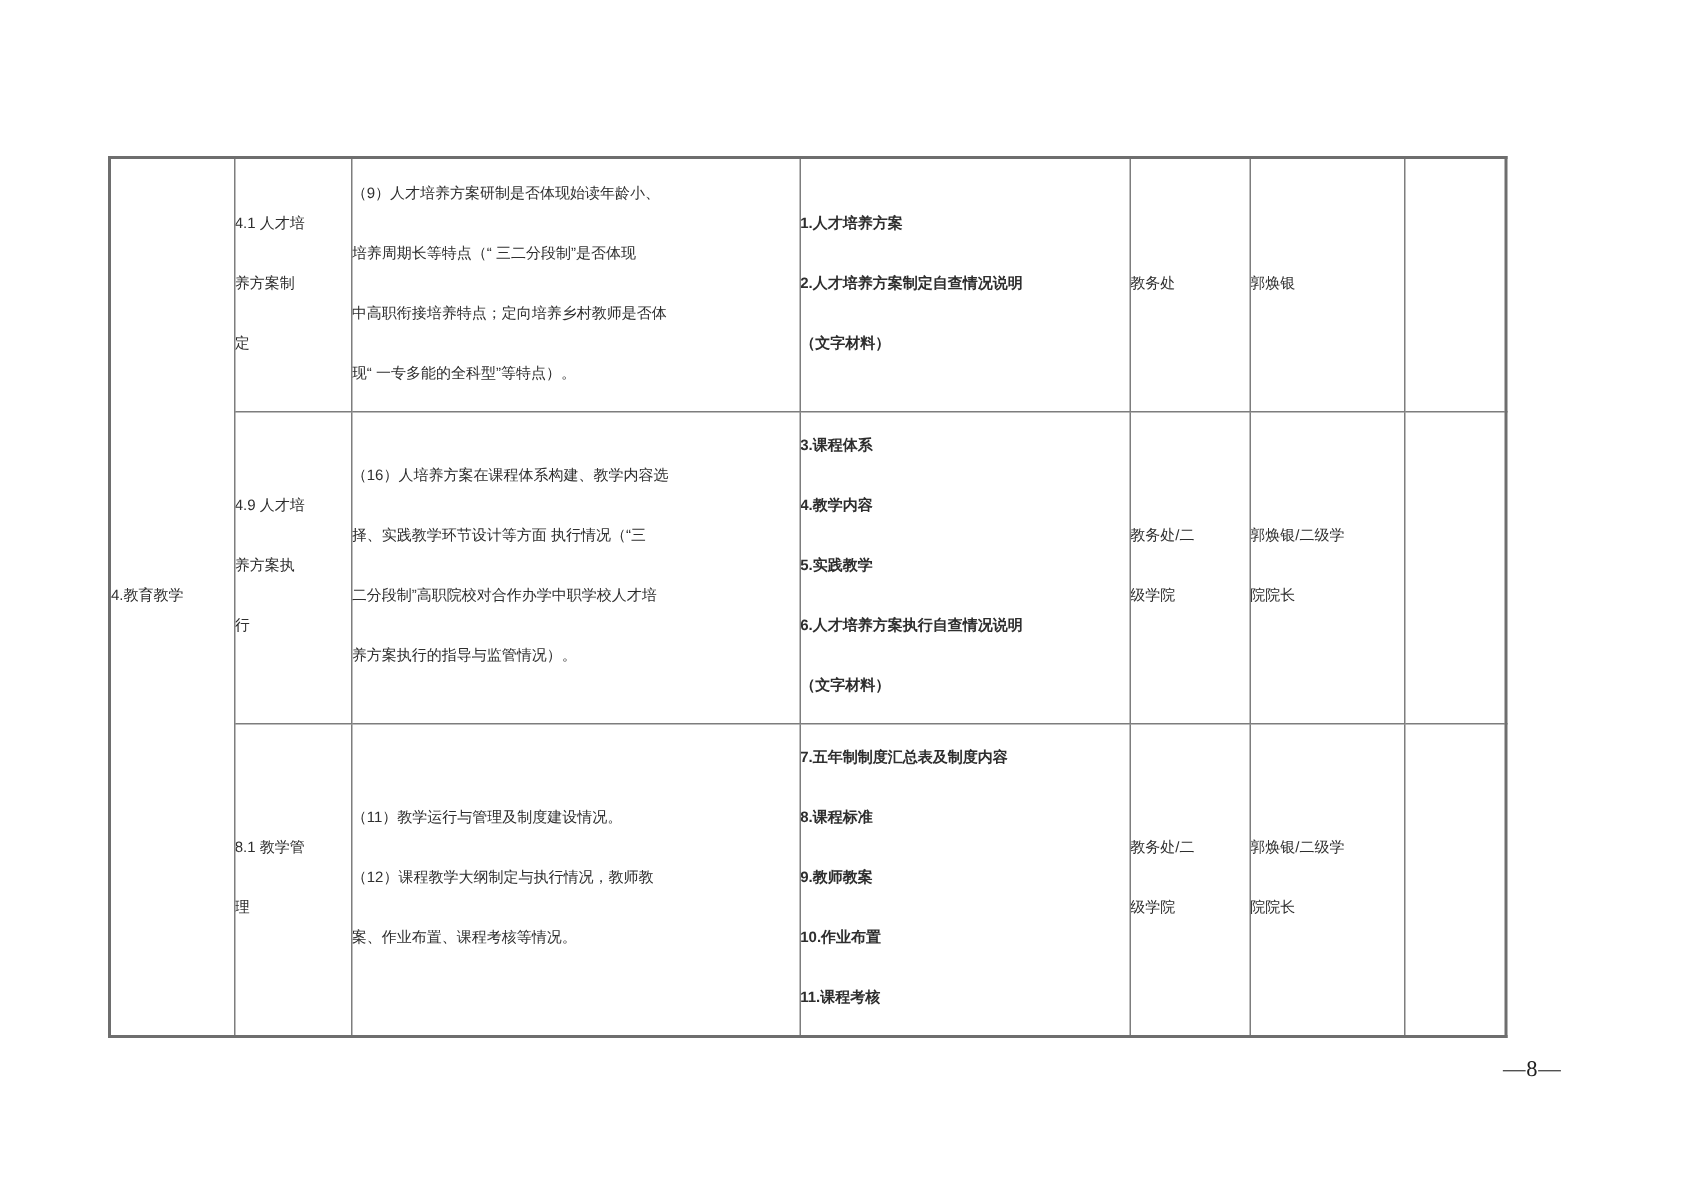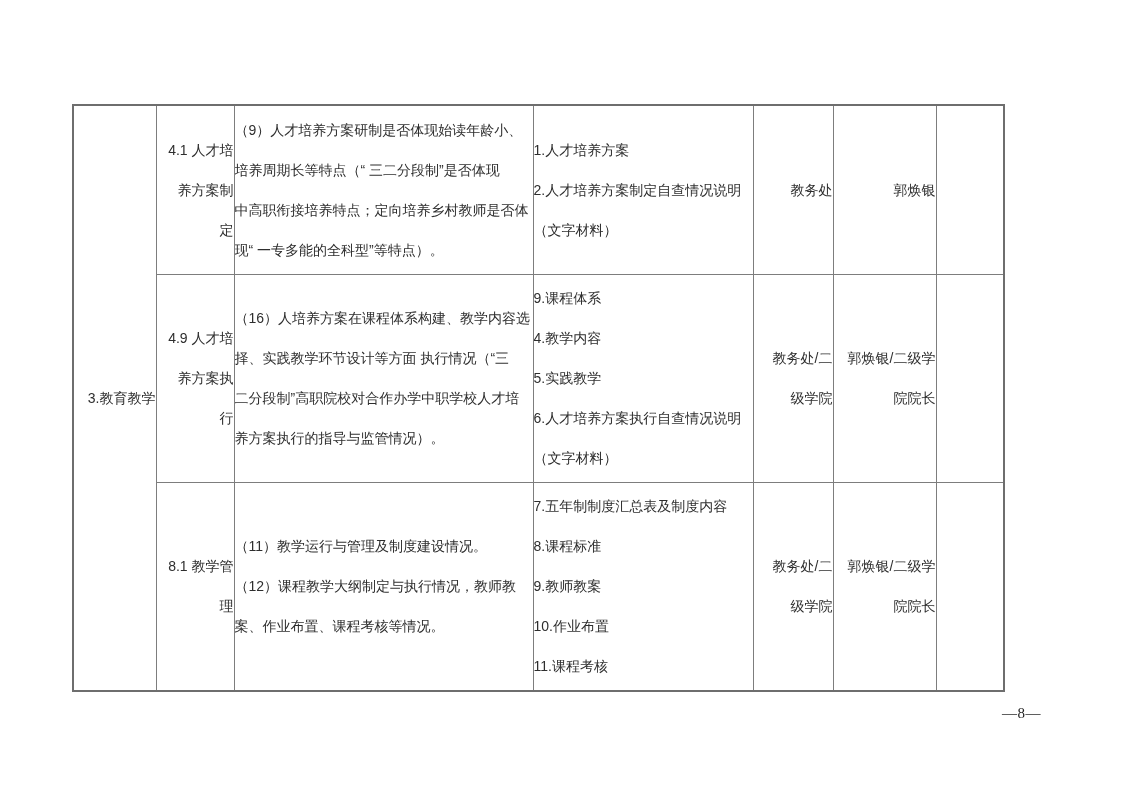--- a/index.html
+++ b/index.html
@@ -22,29 +22,29 @@
     width: 931px;
     height: 586px;
     border-collapse: collapse;
     table-layout: fixed;
     border: 2px solid #6e6e6e;
   }
   table.doc-table td {
     border: 1px solid #7d7d7d;
     vertical-align: middle;
     color: #2e2e2e;
-    font-size: 14px;
+    font-size: 10px;
     line-height: 40px;
     padding: 0;
     overflow: hidden;
   }
-  td.center { text-align: right; }
+  td.center { text-align: left; }
   td.left   { text-align: left; padding: 0 4px 0 7px; }
   .lines    { white-space: pre-line; }
-  td.materials-cell { line-height: 41px; }
+  td.materials-cell { line-height: 41px; font-weight: bold; }
   .page-number {
     position: absolute;
     left: 1002px;
     top: 705px;
     font-family: "Liberation Serif", serif;
     font-size: 15px;
     color: #1f1f1f;
     letter-spacing: 0.5px;
   }
 </style>
@@ -59,21 +59,21 @@
       <col style="width:78px">
       <col style="width:299px">
       <col style="width:220px">
       <col style="width:80px">
       <col style="width:103px">
       <col style="width:68px">
     </colgroup>
 
     <tbody>
         <tr style="height:169px">
-      <td class="center" rowspan="3">3.教育教学</td>
+      <td class="center" rowspan="3">4.教育教学</td>
       <td class="center lines">4.1 人才培
 养方案制
 定</td>
       <td class="left lines">（9）人才培养方案研制是否体现始读年龄小、
 培养周期长等特点（“ 三二分段制”是否体现
 中高职衔接培养特点；定向培养乡村教师是否体
 现“ 一专多能的全科型”等特点）。</td>
       <td class="left lines materials-cell">1.人才培养方案
 2.人才培养方案制定自查情况说明
 （文字材料）</td>
@@ -83,21 +83,21 @@
     </tr>
 
     <tr style="height:208px">
       <td class="center lines">4.9 人才培
 养方案执
 行</td>
       <td class="left lines">（16）人培养方案在课程体系构建、教学内容选
 择、实践教学环节设计等方面 执行情况（“三
 二分段制”高职院校对合作办学中职学校人才培
 养方案执行的指导与监管情况）。</td>
-      <td class="left lines materials-cell">9.课程体系
+      <td class="left lines materials-cell">3.课程体系
 4.教学内容
 5.实践教学
 6.人才培养方案执行自查情况说明
 （文字材料）</td>
       <td class="center lines">教务处/二
 级学院</td>
       <td class="center lines">郭焕银/二级学
 院院长</td>
       <td class="center"></td>
     </tr>

